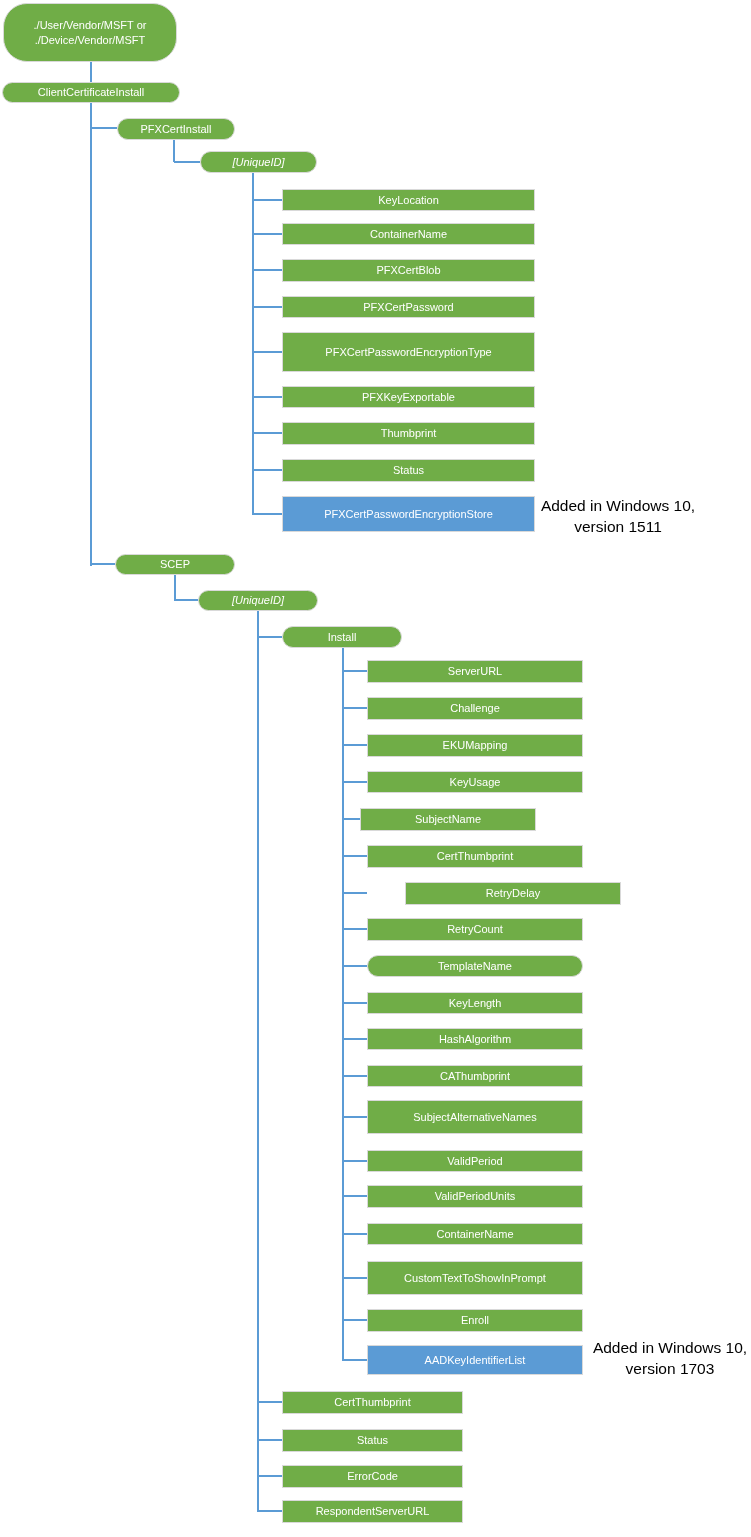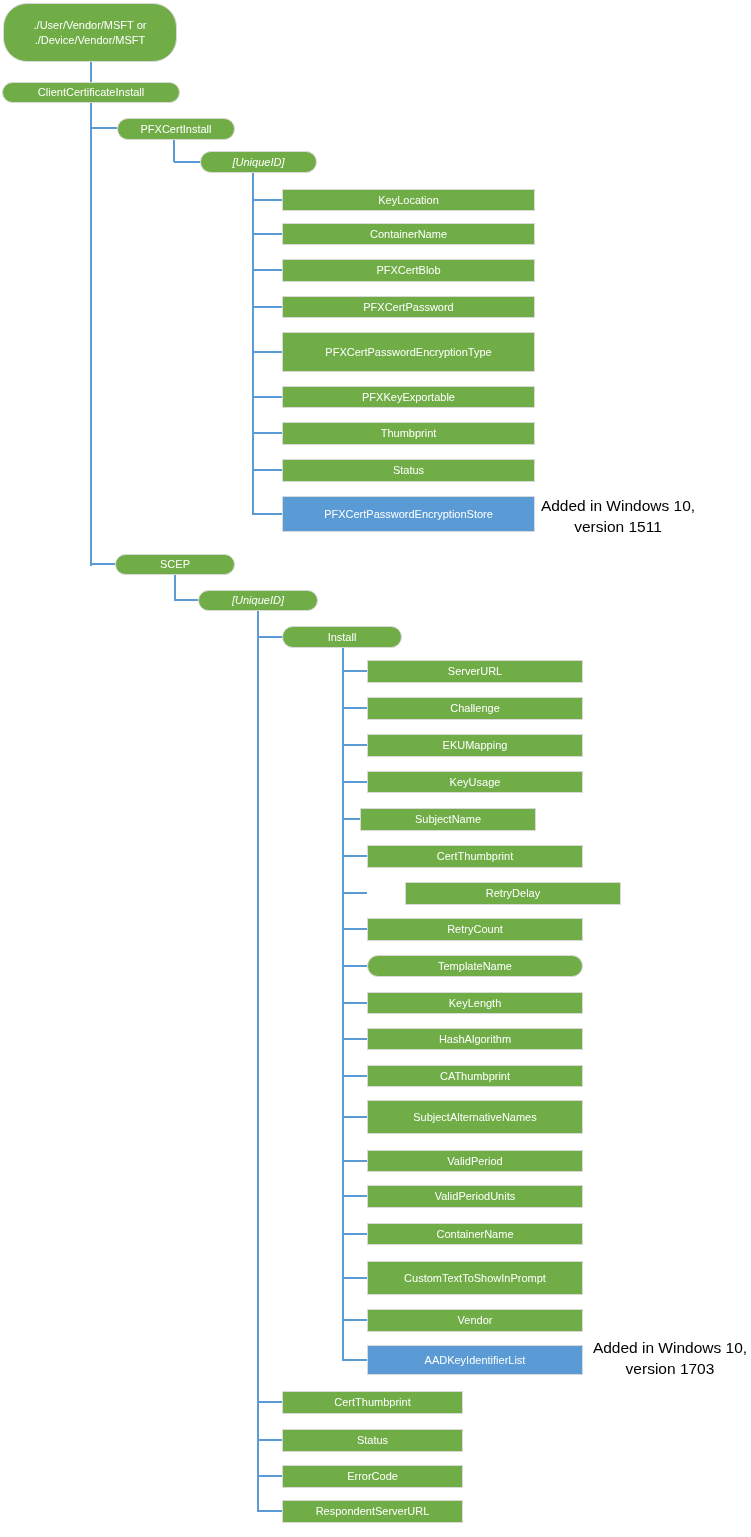--- a/index.html
+++ b/index.html
@@ -119,21 +119,21 @@
     <div class="node shape-rect color-green" style="left: 367px; top: 918px; width: 216px; height: 23px;">RetryCount</div>
     <div class="node shape-rect color-green" style="left: 367px; top: 955px; width: 216px; height: 22px; border-radius: 11px;">TemplateName</div>
     <div class="node shape-rect color-green" style="left: 367px; top: 992px; width: 216px; height: 22px;">KeyLength</div>
     <div class="node shape-rect color-green" style="left: 367px; top: 1028px; width: 216px; height: 22px;">HashAlgorithm</div>
     <div class="node shape-rect color-green" style="left: 367px; top: 1100px; width: 216px; height: 34px;">SubjectAlternativeNames</div>
     <div class="node shape-rect color-green" style="left: 367px; top: 1065px; width: 216px; height: 22px;">CAThumbprint</div>
     <div class="node shape-rect color-green" style="left: 367px; top: 1150px; width: 216px; height: 22px;">ValidPeriod</div>
     <div class="node shape-rect color-green" style="left: 367px; top: 1185px; width: 216px; height: 23px;">ValidPeriodUnits</div>
     <div class="node shape-rect color-green" style="left: 367px; top: 1223px; width: 216px; height: 22px;">ContainerName</div>
     <div class="node shape-rect color-green" style="left: 367px; top: 1261px; width: 216px; height: 34px;">CustomTextToShowInPrompt</div>
-    <div class="node shape-rect color-green" style="left: 367px; top: 1309px; width: 216px; height: 23px;">Vendor</div>
+    <div class="node shape-rect color-green" style="left: 367px; top: 1309px; width: 216px; height: 23px;">Enroll</div>
     <div class="node shape-rect color-blue" style="left: 367px; top: 1345px; width: 216px; height: 30px;">AADKeyIdentifierList</div>
     <div class="node shape-rect color-green" style="left: 282px; top: 1391px; width: 181px; height: 23px;">CertThumbprint</div>
     <div class="node shape-rect color-green" style="left: 282px; top: 1429px; width: 181px; height: 23px;">Status</div>
     <div class="node shape-rect color-green" style="left: 282px; top: 1465px; width: 181px; height: 23px;">ErrorCode</div>
     <div class="node shape-rect color-green" style="left: 282px; top: 1500px; width: 181px; height: 23px;">RespondentServerURL</div>
     <div class="annotation" style="left: 533px; top: 495px; width: 170px;">Added in Windows 10,
 version 1511</div>
     <div class="annotation" style="left: 587px; top: 1337px; width: 166px;">Added in Windows 10,
 version 1703</div>
   </div>

